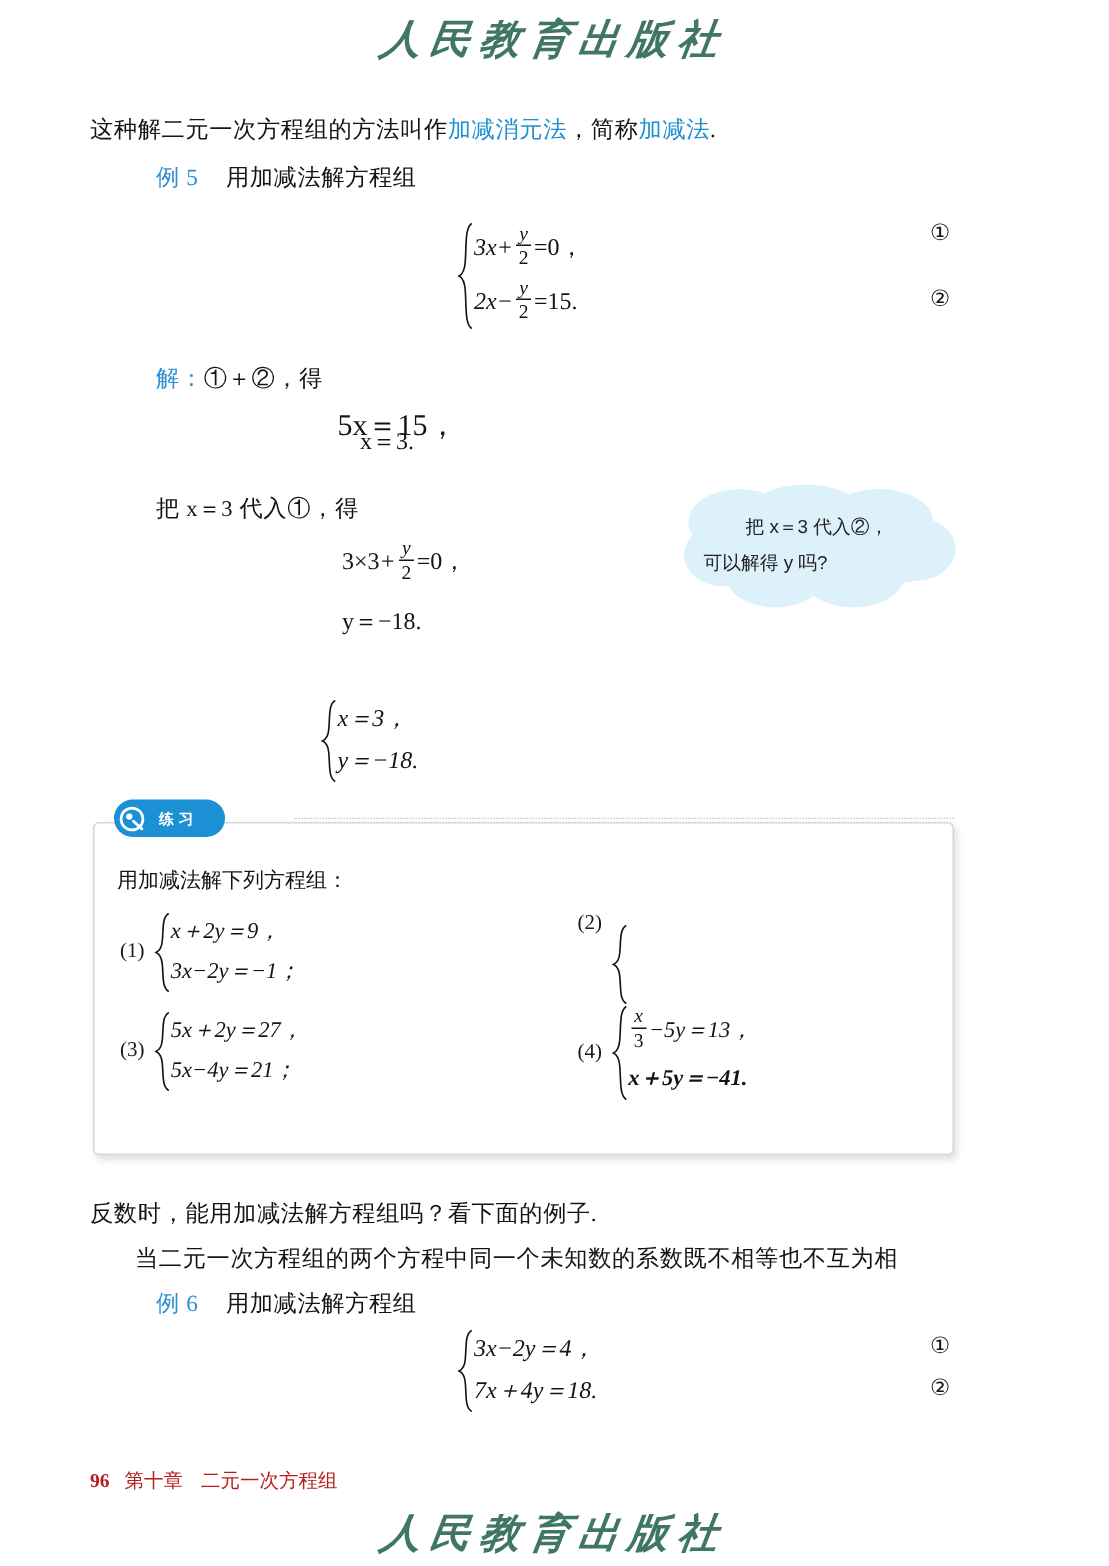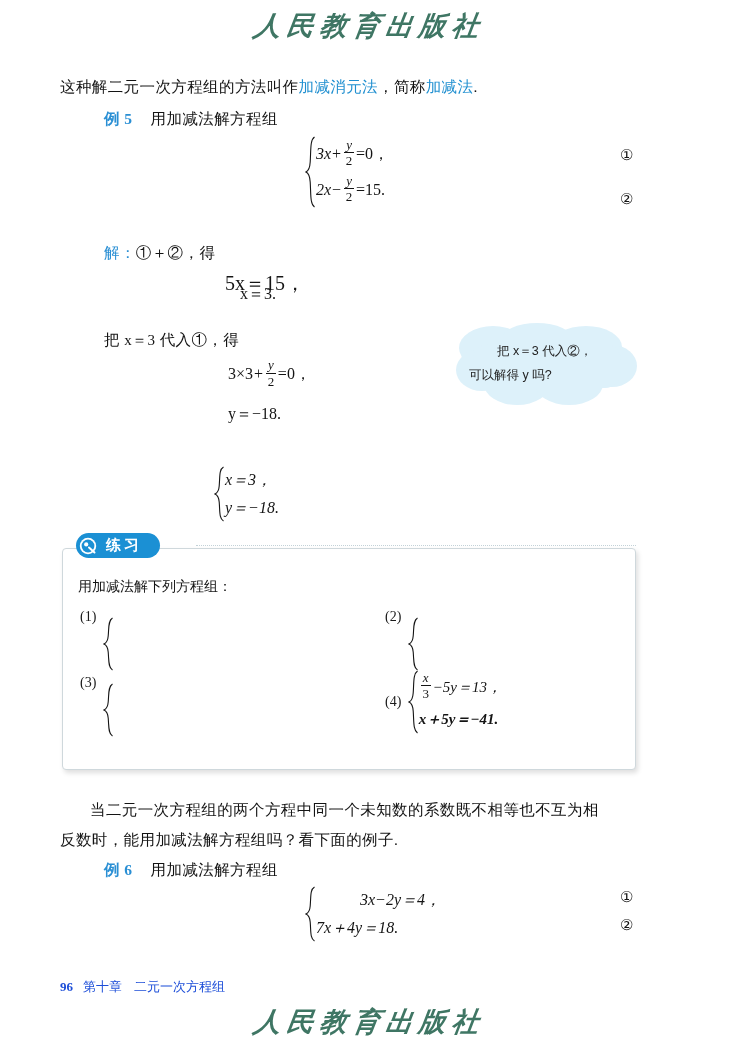--- a/index.html
+++ b/index.html
@@ -42,21 +42,21 @@
     width: 739px; height: 1044px;
   }
   .para {
     position: absolute;
     font-size: 15.5px;
     line-height: 30px;
     letter-spacing: .4px;
     color: #141414;
   }
   .hl-blue { color: #1f8fd0; text-align: right; }
-  .ex-label { color: #2a8fd4; font-weight: bold; text-align: center; }
+  .ex-label { color: #2a8fd4; font-weight: normal; text-align: center; }
   .blue-ink { color: #2a8fd4; }
 
   
   .math {
     font-family: "Liberation Serif", "DejaVu Serif", serif;
     font-size: 15px;
     color: #141414;
     white-space: nowrap;
   }
   .math i, .var {
@@ -144,21 +144,21 @@
   }
   .badge-pill {
     background: #1b90d4;
     color: #ffffff;
     border-radius: 13px;
     height: 25px;
     padding: 0 18px 0 30px;
     display: flex;
     align-items: center;
     font-family: "Liberation Sans", sans-serif;
-    font-size: 15px;
+    font-size: 10px;
     font-weight: bold;
     letter-spacing: 3px;
   }
   .badge-icon {
     position: absolute;
     left: 0; top: 1px;
     width: 24px; height: 24px;
   }
   .dotline {
     position: absolute;
@@ -177,21 +177,21 @@
     position: absolute;
     font-size: 14px;
   }
   .ex-num { display: inline-block; vertical-align: middle; margin-right: 3px; }
 
   
   .footer {
     position: absolute;
     left: 60px; top: 978px;
     font-size: 13px;
-    color: #1d4ed8;
+    color: #b91c1c;
     font-family: "Liberation Serif", serif;
   }
   .footer .pg { font-weight: bold; margin-right: 10px; }
   .footer .sp { margin-right: 12px; }
 </style>
 </head>
 <body>
 
 <div class="page">
 
@@ -199,21 +199,21 @@
 
   <div class="para" style="left:60px; top:72px;">
     <span>这种解二元一次方程组的方法叫作</span><span class="hl-blue">加减消元法</span><span>，简称</span><span class="hl-blue">加减法</span><span>.</span>
   </div>
 
   <div class="para" style="left:104px; top:104px;">
     <span class="ex-label">例 5</span>
     <span style="display:inline-block;width:14px"></span><span>用加减法解方程组</span>
   </div>
 
-  <div style="position:absolute; left:305px; top:136px;">
+  <div style="position:absolute; left:305px; top:148px;">
     <div class="system math" style="font-size:16px;">
       <span class="brace">
         <svg width="11" height="72" viewBox="0 0 11 72">
           <path d="M9.5 1 C5 4, 6 14, 5.2 26 C4.8 33, 3.2 35, 1 36 C3.2 37, 4.8 39, 5.2 46 C6 58, 5 68, 9.5 71" fill="none" stroke="#141414" stroke-width="1.1"></path>
         </svg>
       </span>
       <span class="sys-rows">
         <span class="row" style="height:36px; line-height:36px;">
           <i>3</i><i class="var">x</i><span class="op">+</span><span class="frac"><span class="num var">y</span><span class="den">2</span></span><span>=</span><span>0，</span>
         </span>
@@ -294,20 +294,24 @@
   <div class="ex-intro">用加减法解下列方程组：</div>
 
   <div class="ex-item" style="left:80px; top:608px;">
     <span class="ex-num">(1)</span>
     <span class="system math" style="vertical-align:middle;">
       <span class="brace">
         <svg width="11" height="54" viewBox="0 0 11 54">
           <path d="M9.5 1 C5 3.5, 6 11, 5.2 19 C4.8 24.5, 3.2 26, 1 27 C3.2 28, 4.8 29.5, 5.2 35 C6 43, 5 50.5, 9.5 53" fill="none" stroke="#141414" stroke-width="1.1"></path>
         </svg>
       </span>
+      <span class="sys-rows">
+        <span class="row var" style="height:27px; line-height:27px;">x＋2y＝9，</span>
+        <span class="row var" style="height:27px; line-height:27px;">3x−2y＝−1；</span>
+      </span>
     </span>
   </div>
 
   <div class="ex-item" style="left:385px; top:608px;">
     <span class="ex-num">(2)</span>
     <span class="system math" style="vertical-align:middle;">
       <span class="brace">
         <svg width="11" height="54" viewBox="0 0 11 54">
           <path d="M9.5 1 C5 3.5, 6 11, 5.2 19 C4.8 24.5, 3.2 26, 1 27 C3.2 28, 4.8 29.5, 5.2 35 C6 43, 5 50.5, 9.5 53" fill="none" stroke="#141414" stroke-width="1.1"></path>
         </svg>
@@ -315,20 +319,24 @@
     </span>
   </div>
 
   <div class="ex-item" style="left:80px; top:674px;">
     <span class="ex-num">(3)</span>
     <span class="system math" style="vertical-align:middle;">
       <span class="brace">
         <svg width="11" height="54" viewBox="0 0 11 54">
           <path d="M9.5 1 C5 3.5, 6 11, 5.2 19 C4.8 24.5, 3.2 26, 1 27 C3.2 28, 4.8 29.5, 5.2 35 C6 43, 5 50.5, 9.5 53" fill="none" stroke="#141414" stroke-width="1.1"></path>
         </svg>
+      </span>
+      <span class="sys-rows">
+        <span class="row var" style="height:27px; line-height:27px;">5x＋2y＝27，</span>
+        <span class="row var" style="height:27px; line-height:27px;">5x−4y＝21；</span>
       </span>
     </span>
   </div>
 
   <div class="ex-item" style="left:385px; top:670px;">
     <span class="ex-num">(4)</span>
     <span class="system math" style="vertical-align:middle;">
       <span class="brace">
         <svg width="11" height="64" viewBox="0 0 11 64">
           <path d="M9.5 1 C5 4, 6 13, 5.2 23 C4.8 29, 3.2 31, 1 32 C3.2 33, 4.8 35, 5.2 41 C6 51, 5 60, 9.5 63" fill="none" stroke="#141414" stroke-width="1.1"></path>
@@ -337,38 +345,38 @@
       <span class="sys-rows">
         <span class="row" style="height:34px; line-height:34px;">
           <span class="frac"><span class="num var">x</span><span class="den">3</span></span><span class="var">−5y＝13，</span>
         </span>
         <span class="row var" style="height:30px; line-height:30px;font-weight:bold;">x＋5y＝−41.</span>
       </span>
     </span>
   </div>
 
   <div class="para" style="left:60px; top:795px; width:620px;">
+    <div>反数时，能用加减法解方程组吗？看下面的例子.</div>
     <div style="text-indent:30px;">当二元一次方程组的两个方程中同一个未知数的系数既不相等也不互为相</div>
-    <div>反数时，能用加减法解方程组吗？看下面的例子.</div>
   </div>
 
   <div class="para" style="left:104px; top:855px;">
     <span class="ex-label">例 6</span>
     <span style="display:inline-block;width:14px"></span><span>用加减法解方程组</span>
   </div>
 
   <div style="position:absolute; left:305px; top:886px;">
     <div class="system math" style="font-size:16px;">
       <span class="brace">
         <svg width="11" height="56" viewBox="0 0 11 56">
           <path d="M9.5 1 C5 3.5, 6 11, 5.2 20 C4.8 25.5, 3.2 27, 1 28 C3.2 29, 4.8 30.5, 5.2 36 C6 45, 5 52.5, 9.5 55" fill="none" stroke="#141414" stroke-width="1.1"></path>
         </svg>
       </span>
       <span class="sys-rows">
-        <span class="row var" style="height:28px; line-height:28px;margin-left:44px;">3x−2y＝4，</span>
+        <span class="row var" style="height:28px; line-height:28px;">3x−2y＝4，</span>
         <span class="row var" style="height:28px; line-height:28px;">7x＋4y＝18.</span>
       </span>
     </div>
   </div>
   <div class="eqnum" style="left:620px; top:888px;">①</div>
   <div class="eqnum" style="left:620px; top:916px;">②</div>
 
   <div class="footer">
     <span class="pg">96</span><span class="sp">第十章</span><span>二元一次方程组</span>
   </div>

